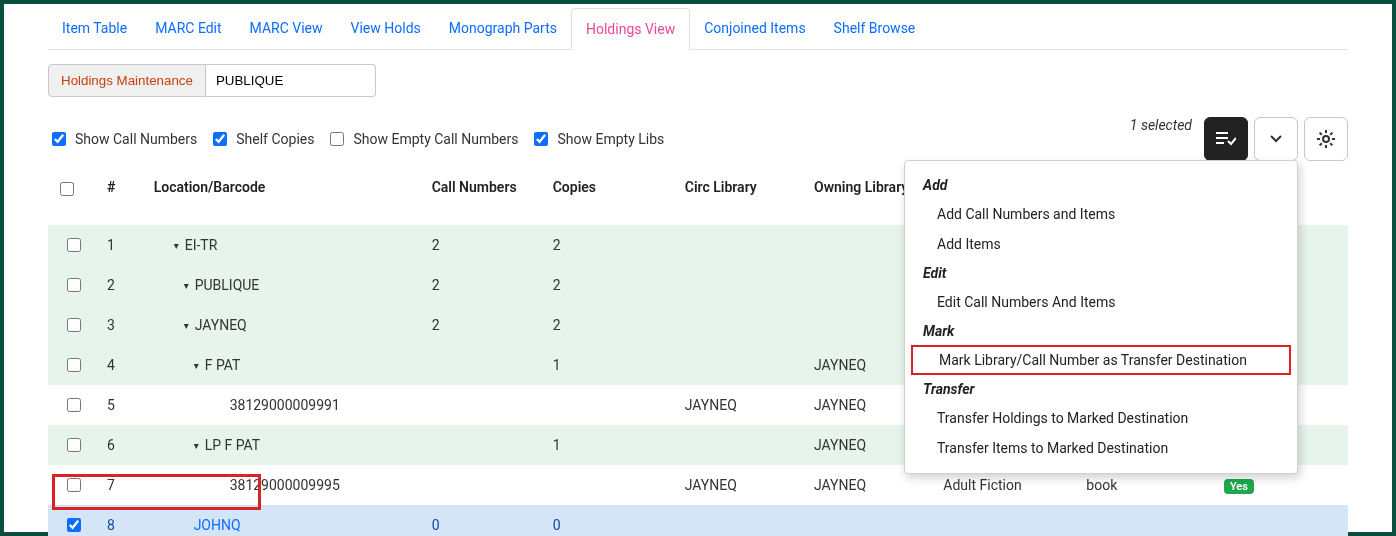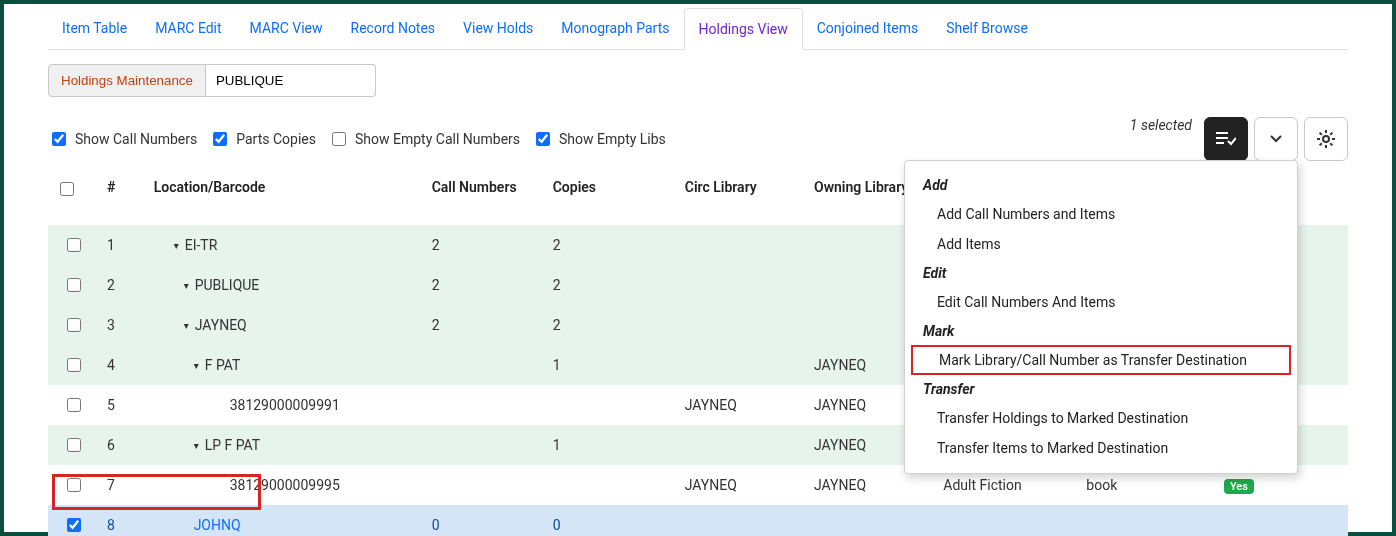--- a/index.html
+++ b/index.html
@@ -22,21 +22,21 @@
     border-bottom: 1px solid #e0e0e0;
   }
   .tab {
     padding: 12px 14px;
     color: #0d6efd;
     cursor: pointer;
     white-space: nowrap;
     font-size: 14px;
   }
   .tab.active {
-    color: #6d28d9;
+    color: #ec4899;
     border: 1px solid #e0e0e0;
     border-bottom: 1px solid #fff;
     border-top-left-radius: 4px;
     border-top-right-radius: 4px;
     margin-bottom: -1px;
     background: #fff;
   }
   .toolbar-row {
     display: flex;
     margin-top: 14px;
@@ -156,42 +156,41 @@
 </style>
 </head>
 <body>
 
 <div class="outer-frame">
 
   <div class="tabs">
     <div class="tab">Item Table</div>
     <div class="tab">MARC Edit</div>
     <div class="tab">MARC View</div>
-    <div class="tab">Record Notes</div>
     <div class="tab">View Holds</div>
     <div class="tab">Monograph Parts</div>
     <div class="tab active">Holdings View</div>
     <div class="tab">Conjoined Items</div>
     <div class="tab">Shelf Browse</div>
   </div>
 
   <div class="toolbar-row">
     <button class="maint-btn">Holdings Maintenance</button>
     <input class="loc-input" type="text" value="PUBLIQUE" style="">
   </div>
 
   <div class="options-row">
     <div class="checks">
       <label>
         <input type="checkbox" checked="" style="">
         <span>Show Call Numbers</span>
       </label>
       <label>
         <input type="checkbox" checked="" style="">
-        <span>Parts Copies</span>
+        <span>Shelf Copies</span>
       </label>
       <label>
         <input type="checkbox" style="">
         <span>Show Empty Call Numbers</span>
       </label>
       <label>
         <input type="checkbox" checked="" style="">
         <span>Show Empty Libs</span>
       </label>
     </div>

